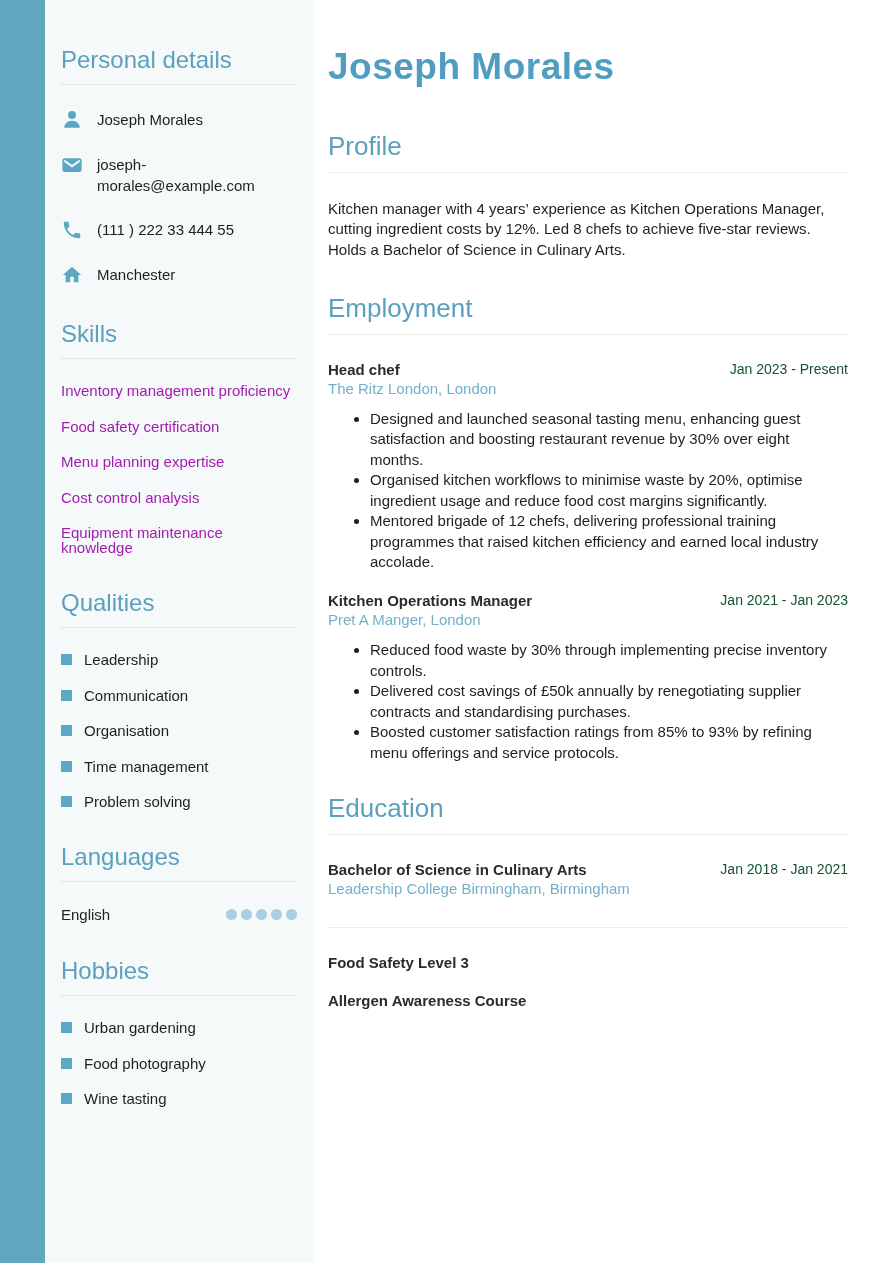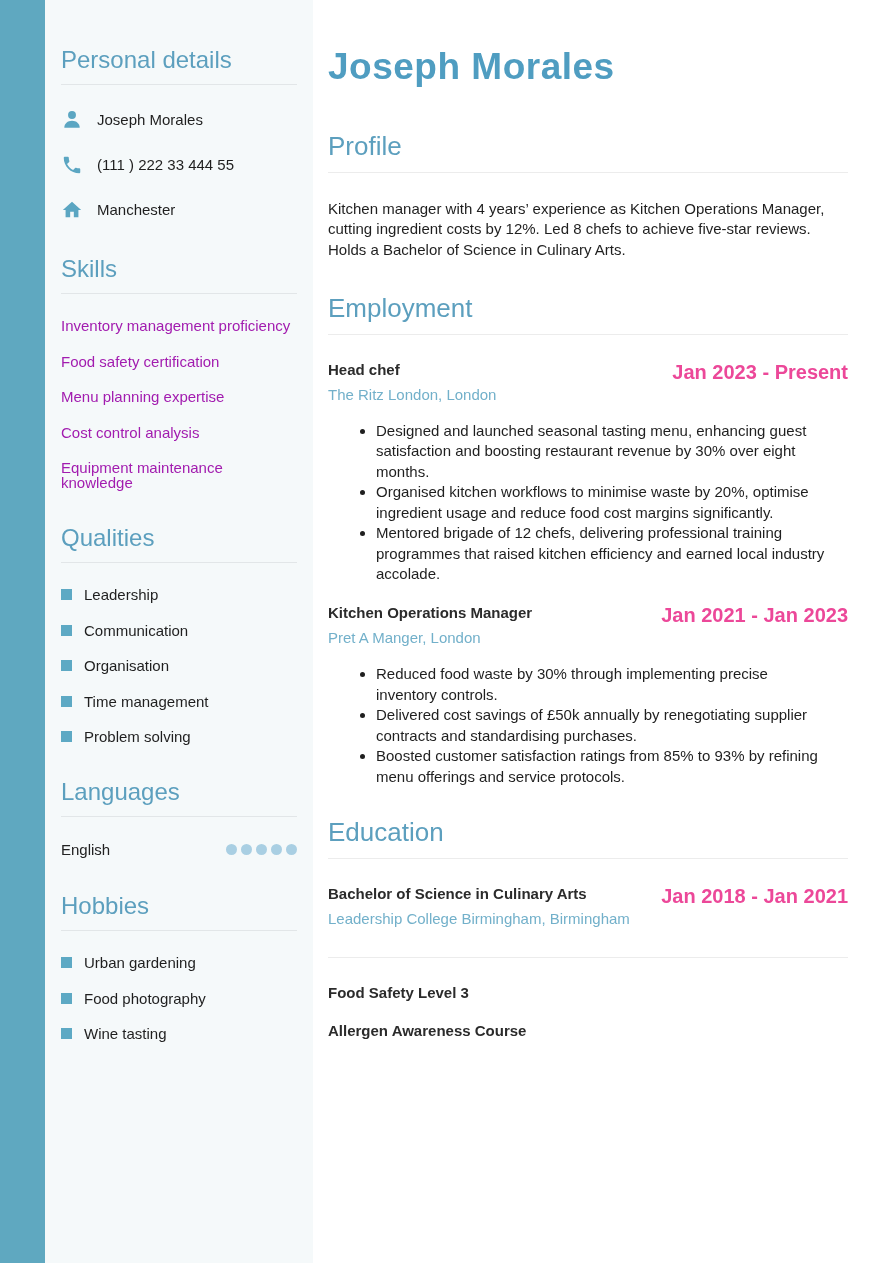--- a/index.html
+++ b/index.html
@@ -53,23 +53,23 @@
   .lang-row { display: flex; justify-content: space-between; align-items: center; font-size: 15px; }
   .dots { display: flex; gap: 4px; }
   .dot { width: 11px; height: 11px; border-radius: 50%; background: #a9cfe3; display: inline-block; }
 
   
   .profile-text { font-size: 15px; line-height: 1.38; margin: 0 0 32px 0; color: #1f1f1f; }
   .section { margin-bottom: 30px; }
   .entry { margin-bottom: 19px; }
   .entry-head { display: flex; justify-content: space-between; align-items: flex-start; }
   .role { font-size: 15px; font-weight: bold; color: #2b2b2b; }
-  .dates { font-size: 20px; font-weight: bold; color: #ec4899; }
+  .dates { font-size: 14px; font-weight: normal; color: #14532d; }
   .company { font-size: 15px; color: #72b0ca; margin: 2px 0 1px 0; }
-  ul.bullets { margin: 18px; padding: 0 0 0 30px; }
+  ul.bullets { margin: 12px; padding: 0 0 0 30px; }
   ul.bullets li { font-size: 15px; line-height: 1.37; color: #1f1f1f; }
   .cert-item { font-size: 15px; font-weight: bold; color: #2b2b2b; margin-bottom: 21px; }
 </style>
 </head>
 <body>
 
 <div class="stripe"></div>
 
 <aside class="sidebar">
 
@@ -77,20 +77,29 @@
     <h2 class="side-title">Personal details</h2>
     <hr class="rule">
     <div class="contact-row">
       <span class="cicon">
         <svg viewBox="0 0 24 24">
             <circle cx="12" cy="6.5" r="4.3"></circle>
             <path d="M3.6 20.5c0-4.6 3.7-7.6 8.4-7.6s8.4 3 8.4 7.6z"></path>
           </svg>
       </span>
       <span class="ctext">Joseph Morales</span>
+    </div>
+    <div class="contact-row">
+      <span class="cicon">
+        <svg viewBox="0 0 24 24">
+            <rect x="1.5" y="4.5" width="21" height="15" rx="2.2"></rect>
+            <path d="M3.5 7.2l8.5 6.2 8.5-6.2" fill="none" stroke="#f5f9fa" stroke-width="2.2"></path>
+          </svg>
+      </span>
+      <span class="ctext">joseph-morales@example.com</span>
     </div>
     <div class="contact-row">
       <span class="cicon">
         <svg viewBox="0 0 24 24">
             <path d="M6.6 10.8c1.4 2.8 3.8 5.1 6.6 6.6l2.2-2.2c.3-.3.7-.4 1-.2 1.1.4 2.3.6 3.6.6.6 0 1 .4 1 1V20c0 .6-.4 1-1 1C10.6 21 3 13.4 3 4c0-.6.4-1 1-1h3.5c.6 0 1 .4 1 1 0 1.2.2 2.4.6 3.6.1.3 0 .7-.2 1l-2.3 2.2z"></path>
           </svg>
       </span>
       <span class="ctext">(111 ) 222 33 444 55</span>
     </div>
     <div class="contact-row">

